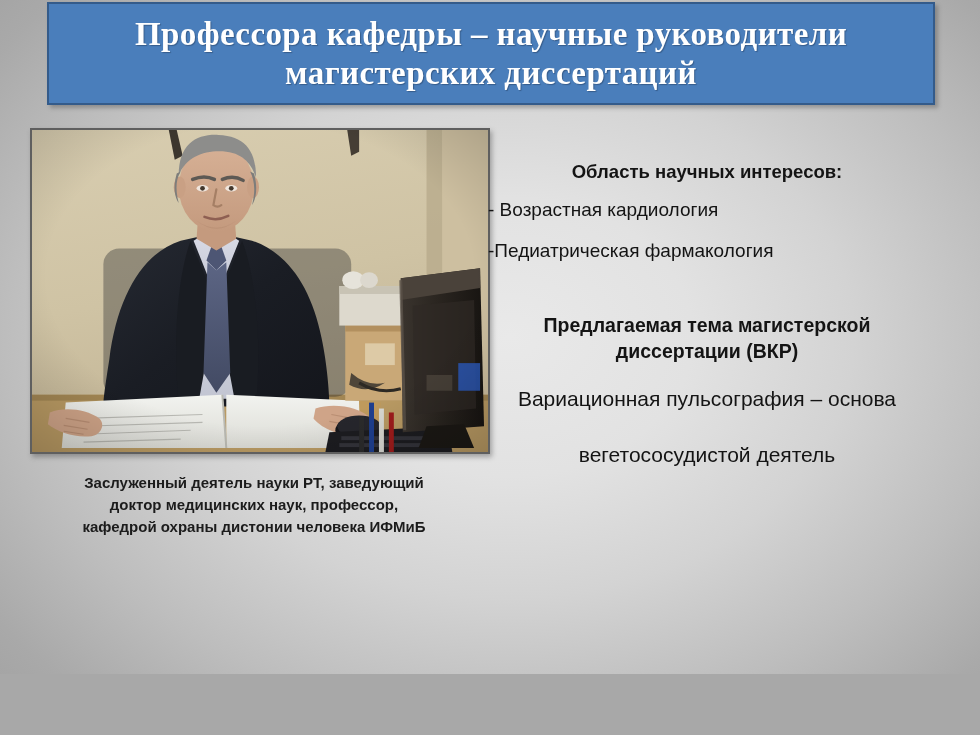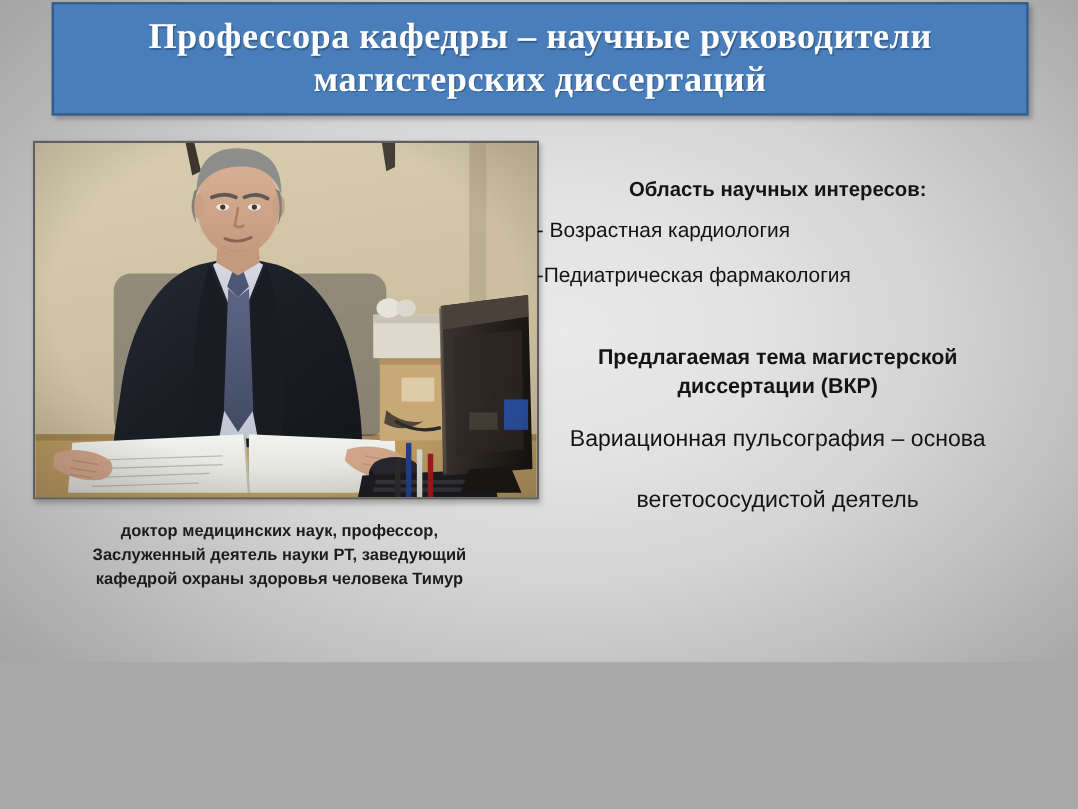--- a/index.html
+++ b/index.html
@@ -11,21 +11,21 @@
     width: 980px;
     height: 735px;
     overflow: hidden;
     font-family: "Liberation Sans", sans-serif;
     background: #a8a8a8;
   }
 
   #slide {
     position: relative;
     width: 980px;
-    height: 602px;
+    height: 674px;
     background:
       radial-gradient(ellipse 78% 86% at 52% 50%,
         #e9e9e9 0%,
         #e2e2e2 24%,
         #d3d3d3 45%,
         #bdbdbd 66%,
         #a9a9a9 83%,
         #9d9d9d 100%);
     overflow: hidden;
   }
@@ -295,23 +295,23 @@
       <rect x="360" y="286" width="5" height="40" fill="#9e1b1b"></rect>
       <rect x="330" y="290" width="5" height="36" fill="#2b2b2b"></rect>
 
       <rect x="430" y="236" width="22" height="28" fill="#2a57b5" opacity="0.85"></rect>
 
       <rect x="0" y="0" width="460" height="326" fill="url(#vign)"></rect>
     </svg>
   </div>
 
   <div id="photo-caption">
+    <div class="cap-line">Заслуженный деятель науки РТ, заведующий</div>
     <div class="cap-line">доктор медицинских наук, профессор,</div>
-    <div class="cap-line">Заслуженный деятель науки РТ, заведующий</div>
-    <div class="cap-line">кафедрой охраны здоровья человека Тимур</div>
+    <div class="cap-line">кафедрой охраны дистонии человека ИФМиБ</div>
   </div>
 
   <div id="right-col">
 
     <div id="interests-heading">Область научных интересов:</div>
 
     <div class="interest-item">- Возрастная кардиология</div>
     <div class="interest-item">-Педиатрическая фармакология</div>
 
     <div id="thesis-block">

